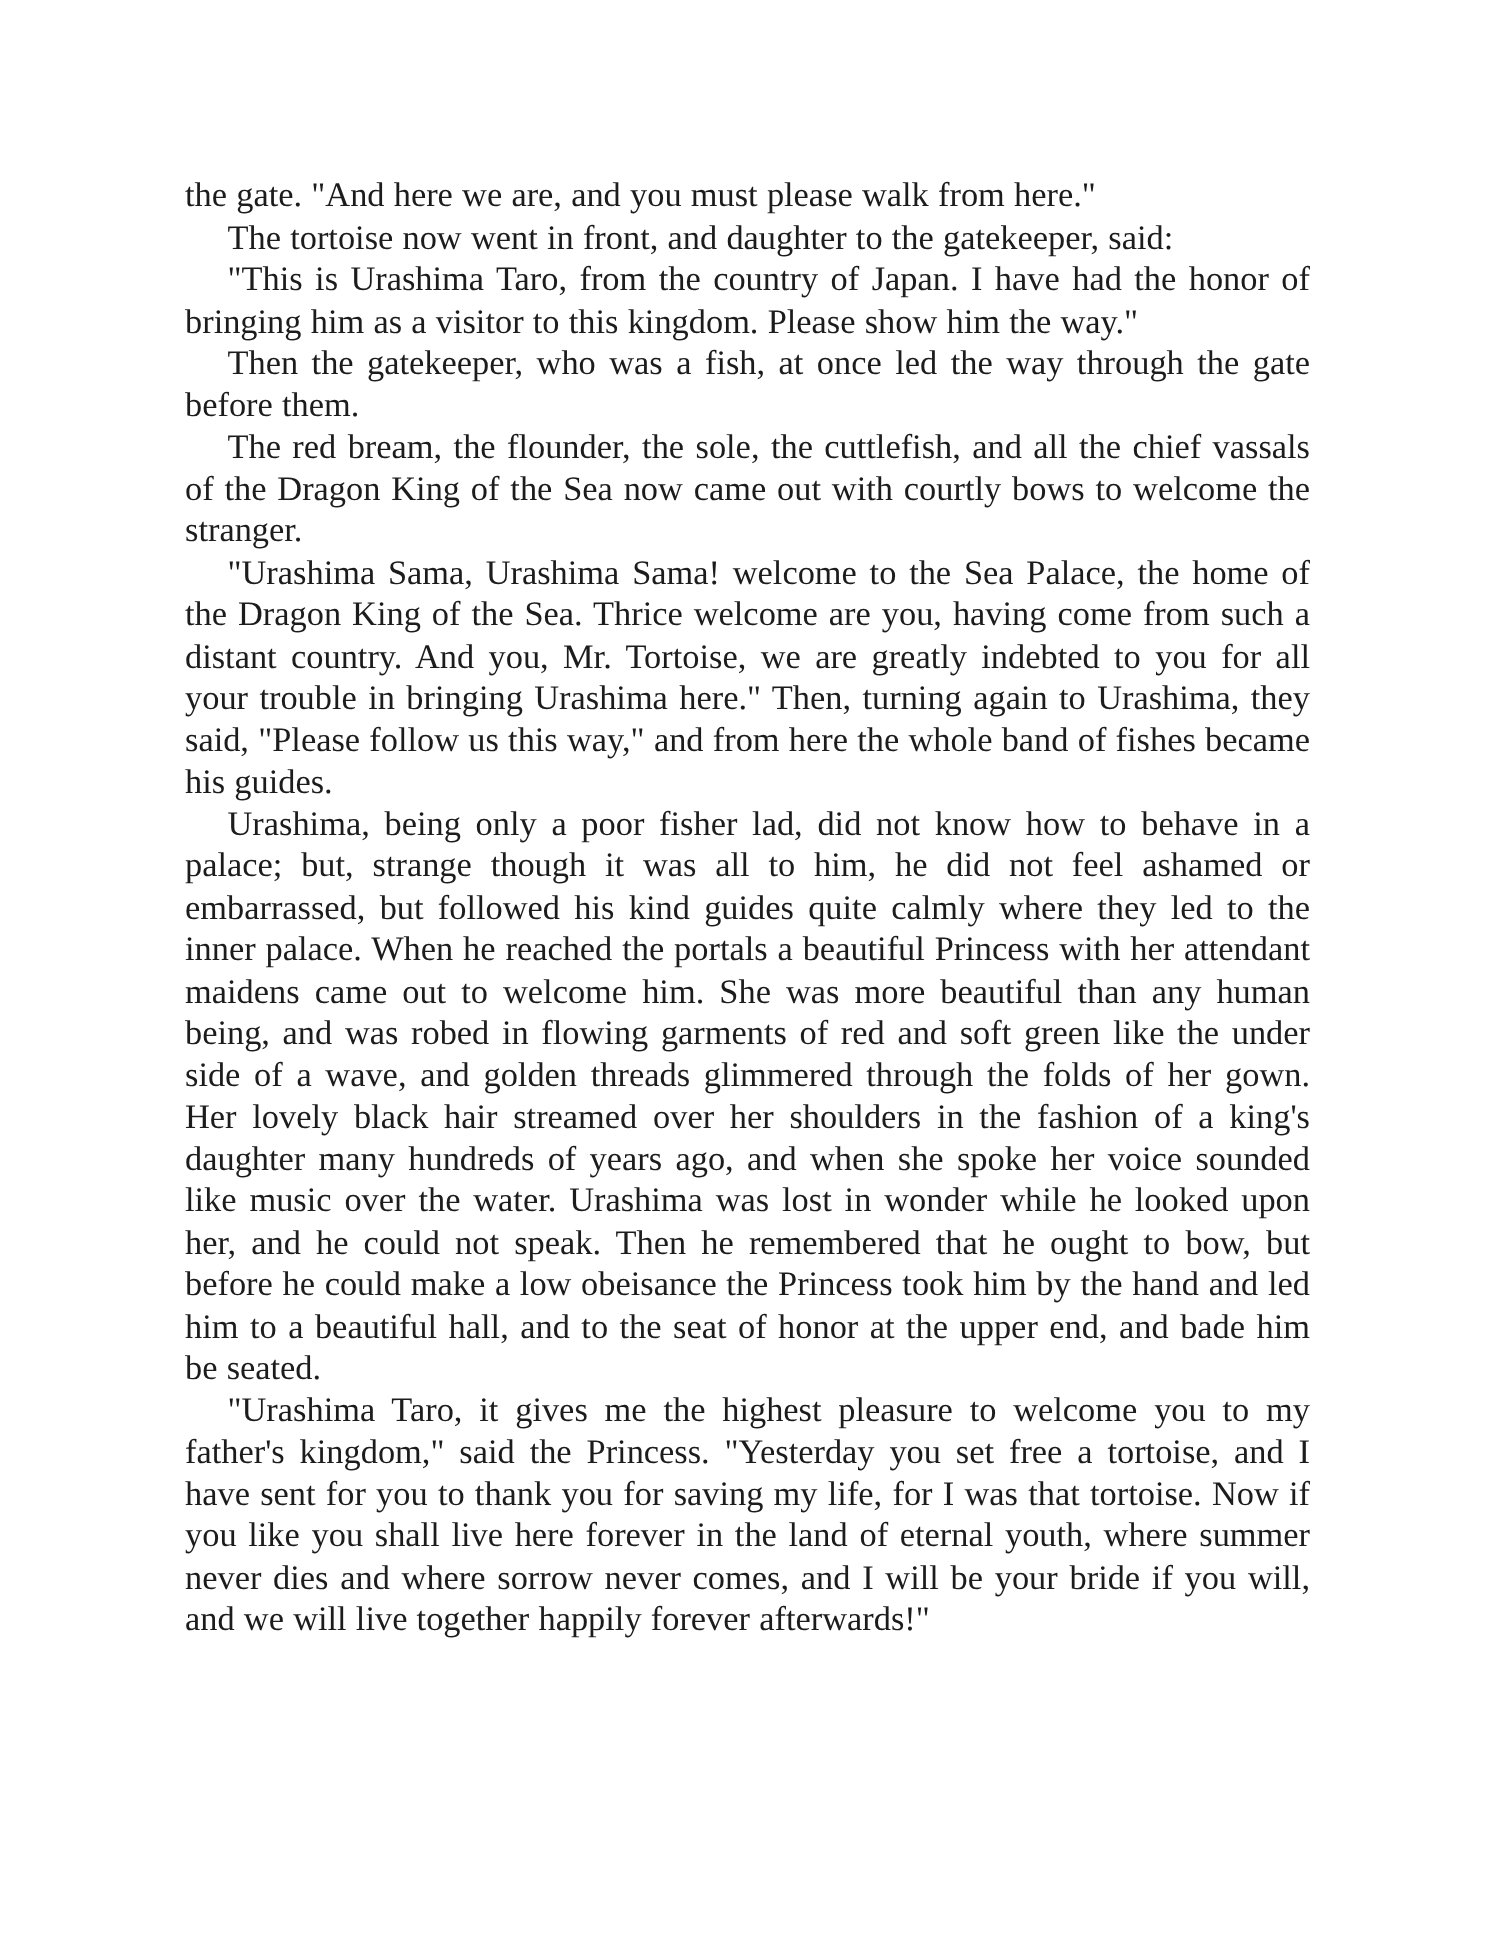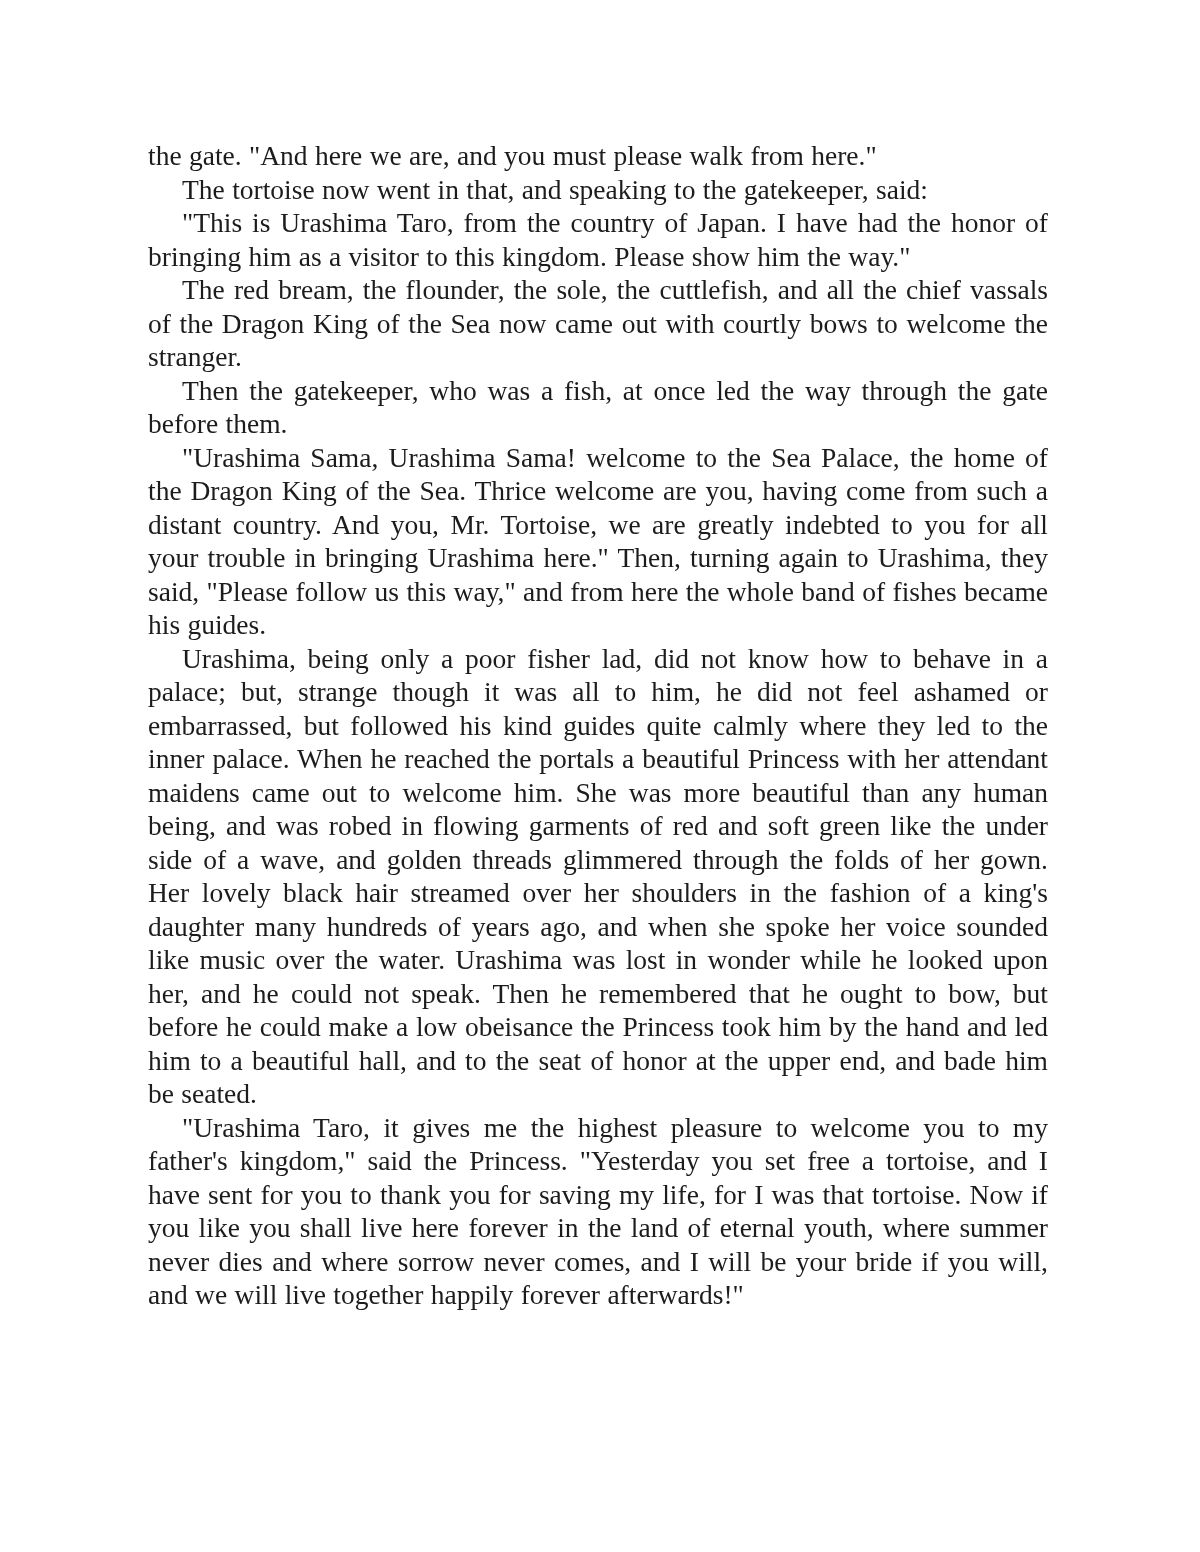--- a/index.html
+++ b/index.html
@@ -34,21 +34,21 @@
   .text-column p.no-indent {
     text-indent: 0;
   }
 </style>
 </head>
 <body>
 
 <div class="page">
   <div class="text-column" id="text-column" style="color: rgb(28, 28, 28);">
       <p class="no-indent">the gate. "And here we are, and you must please walk from here."</p>
-      <p>The tortoise now went in that, and speaking to the gatekeeper, said:</p>
+      <p>The tortoise now went in front, and daughter to the gatekeeper, said:</p>
       <p>"This is Urashima Taro, from the country of Japan. I have had the honor of bringing him as a visitor to this kingdom. Please show him the way."</p>
+      <p>Then the gatekeeper, who was a fish, at once led the way through the gate before them.</p>
       <p>The red bream, the flounder, the sole, the cuttlefish, and all the chief vassals of the Dragon King of the Sea now came out with courtly bows to welcome the stranger.</p>
-      <p>Then the gatekeeper, who was a fish, at once led the way through the gate before them.</p>
       <p>"Urashima Sama, Urashima Sama! welcome to the Sea Palace, the home of the Dragon King of the Sea. Thrice welcome are you, having come from such a distant country. And you, Mr. Tortoise, we are greatly indebted to you for all your trouble in bringing Urashima here." Then, turning again to Urashima, they said, "Please follow us this way," and from here the whole band of fishes became his guides.</p>
       <p>Urashima, being only a poor fisher lad, did not know how to behave in a palace; but, strange though it was all to him, he did not feel ashamed or embarrassed, but followed his kind guides quite calmly where they led to the inner palace. When he reached the portals a beautiful Princess with her attendant maidens came out to welcome him. She was more beautiful than any human being, and was robed in flowing garments of red and soft green like the under side of a wave, and golden threads glimmered through the folds of her gown. Her lovely black hair streamed over her shoulders in the fashion of a king's daughter many hundreds of years ago, and when she spoke her voice sounded like music over the water. Urashima was lost in wonder while he looked upon her, and he could not speak. Then he remembered that he ought to bow, but before he could make a low obeisance the Princess took him by the hand and led him to a beautiful hall, and to the seat of honor at the upper end, and bade him be seated.</p>
       <p>"Urashima Taro, it gives me the highest pleasure to welcome you to my father's kingdom," said the Princess. "Yesterday you set free a tortoise, and I have sent for you to thank you for saving my life, for I was that tortoise. Now if you like you shall live here forever in the land of eternal youth, where summer never dies and where sorrow never comes, and I will be your bride if you will, and we will live together happily forever afterwards!"</p>
     </div>
 </div>
 
 </body></html>

